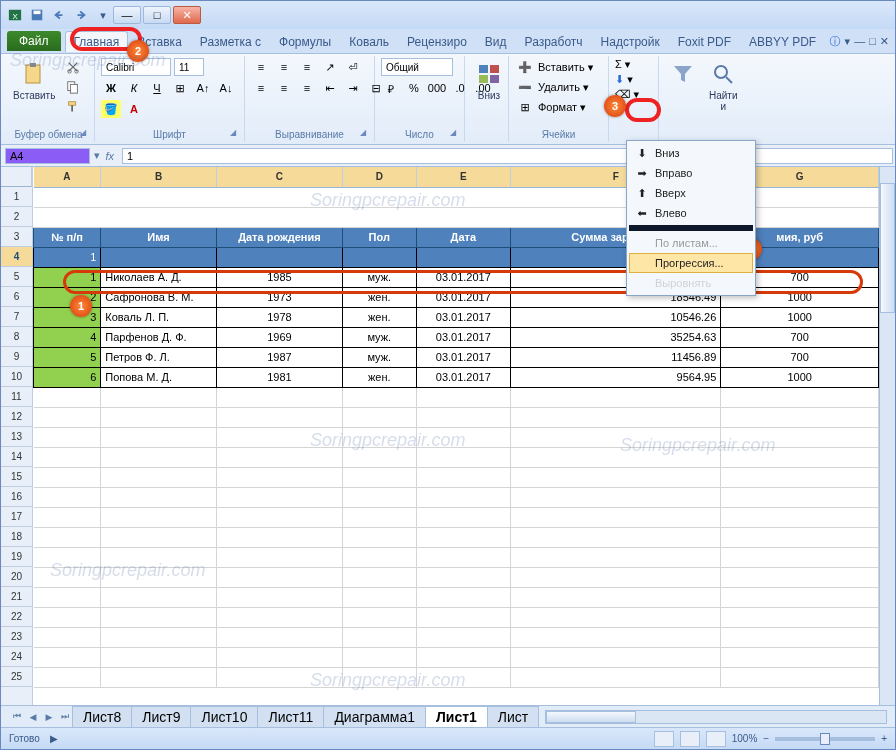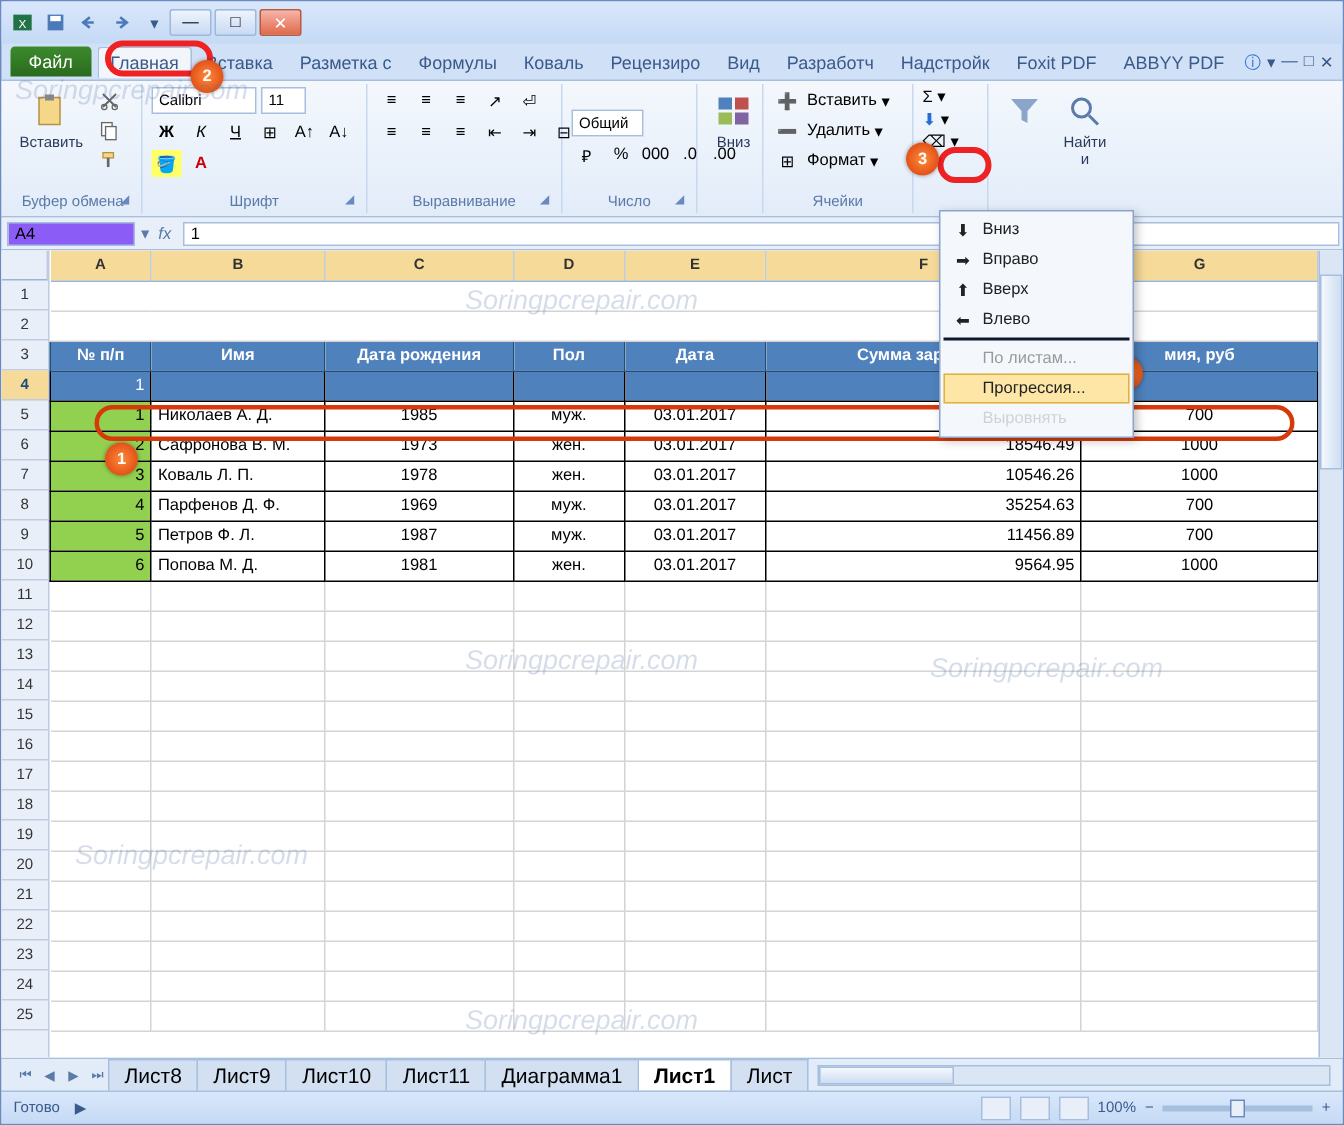--- a/index.html
+++ b/index.html
@@ -111,21 +111,21 @@
   border: 1px solid #a7bfde;
   background: #fff;
   font-size: 10px;
   padding: 1px 4px;
   height: 18px;
   display: flex;
   align-items: center;
 }
 .combo-font { width: 70px; }
 .combo-size { width: 30px; }
-.combo-fmt { width: 48px; margin-top: 15px; }
+.combo-fmt { width: 72px; }
 .dlg-launcher {
   position: absolute;
   right: 2px;
   bottom: 2px;
   width: 12px; height: 12px;
   font-size: 8px;
   color: #6a8abf;
 }
 .formula-bar {
   display: flex;
@@ -259,21 +259,21 @@
   z-index: 10;
 }
 .fill-item {
   display: flex;
   align-items: center;
   gap: 6px;
   padding: 3px 6px;
   font-size: 11px;
   color: #222;
 }
-.fill-item.sep { border-top: 2px solid #0f172a; margin-top:2px; padding-top:5px; }
+.fill-item.sep { border-top: 6px solid #0f172a; margin-top:2px; padding-top:5px; }
 .fill-item.disabled { color: #999; }
 .fill-item.hover { background: #fde6a6; border: 1px solid #e0b040; padding: 2px 5px; }
 .fill-item-icon { width: 14px; height: 14px; display:flex;align-items:center;justify-content:center; }
 .sheet-tabs {
   height: 22px;
   background: #e2ecf9;
   border-top: 1px solid #a7bfde;
   display: flex;
   align-items: center;
   padding: 0 8px;

